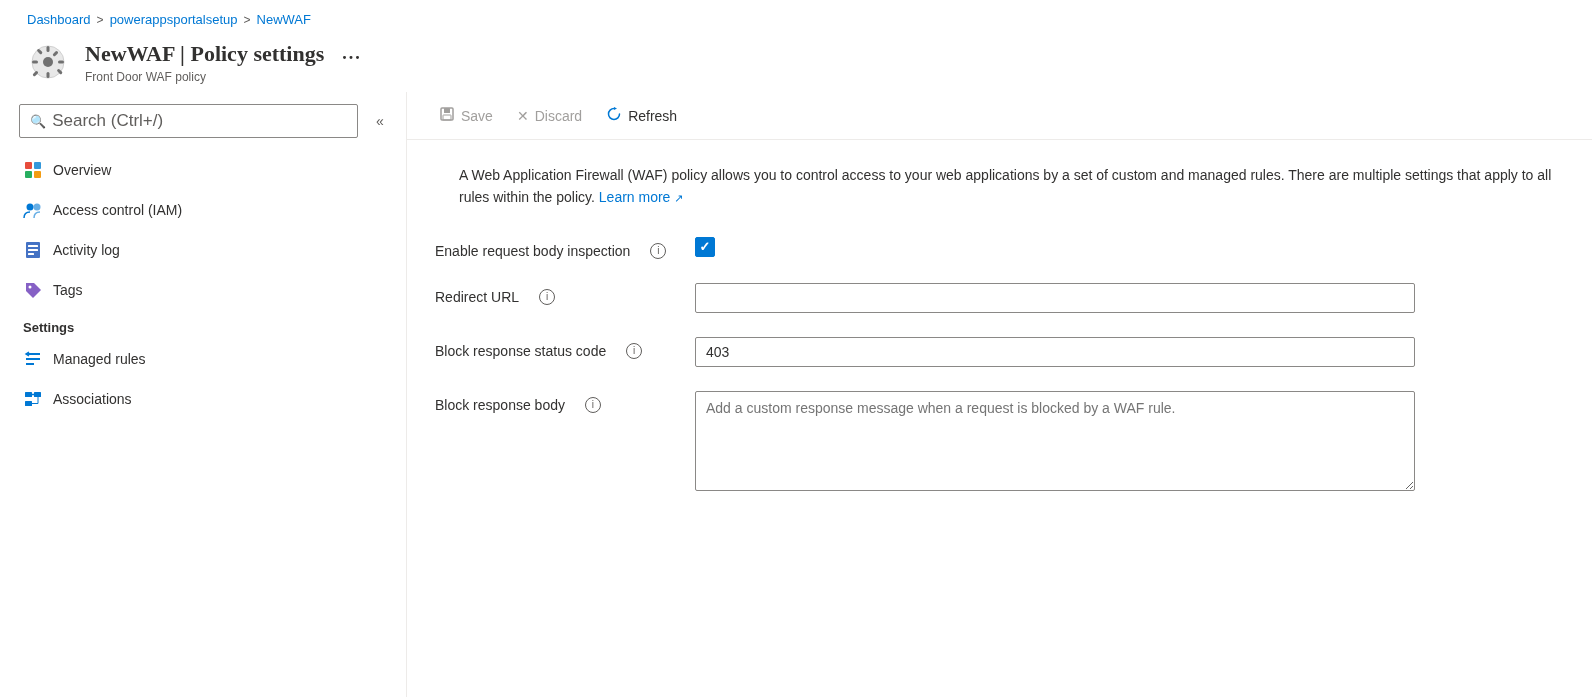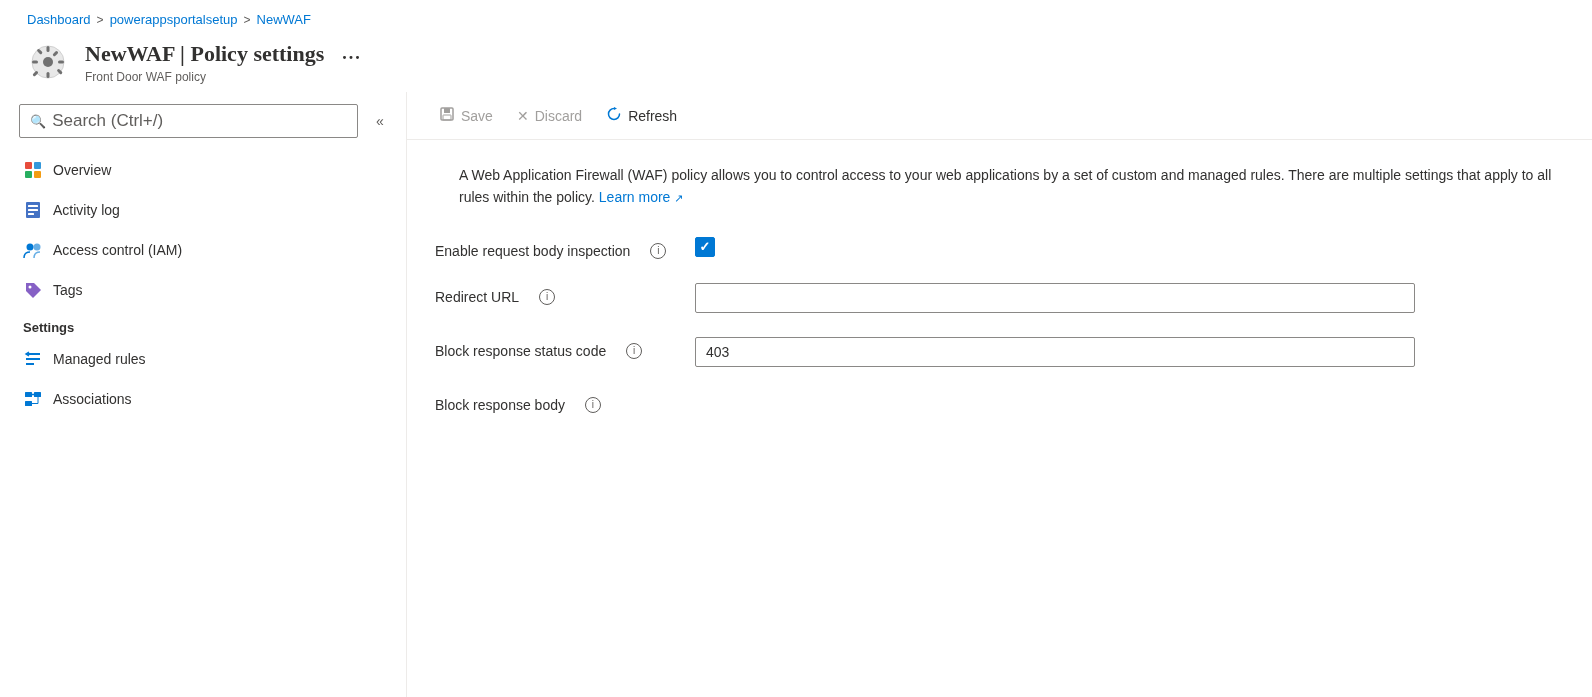--- a/index.html
+++ b/index.html
@@ -128,41 +128,41 @@
               <rect x="2" y="2" width="7" height="7" rx="1" fill="#e74c3c"></rect>
               <rect x="11" y="2" width="7" height="7" rx="1" fill="#3498db"></rect>
               <rect x="2" y="11" width="7" height="7" rx="1" fill="#27ae60"></rect>
               <rect x="11" y="11" width="7" height="7" rx="1" fill="#f39c12"></rect>
             </svg>
         </div>
         <span>Overview</span>
       </div>
 
       <div class="nav-item">
+        <div class="nav-icon icon-iam">
+          <svg width="20" height="20" viewBox="0 0 20 20">
+              <circle cx="7" cy="7" r="3.5" fill="#0078d4"></circle>
+              <path d="M1 18c0-4 2.5-6 6-6" stroke="#0078d4" stroke-width="1.5" fill="none"></path>
+              <circle cx="14" cy="7" r="3.5" fill="#0078d4" opacity="0.6"></circle>
+              <path d="M11 18c0-4 2.5-6 6-6" stroke="#0078d4" stroke-width="1.5" fill="none" opacity="0.6"></path>
+            </svg>
+        </div>
+        <span>Access control (IAM)</span>
+      </div>
+
+      <div class="nav-item">
         <div class="nav-icon icon-activity">
           <svg width="20" height="20" viewBox="0 0 20 20">
               <rect x="3" y="2" width="14" height="16" rx="1" fill="#4472c4"></rect>
               <rect x="5" y="5" width="10" height="2" rx="0.5" fill="white"></rect>
               <rect x="5" y="9" width="10" height="2" rx="0.5" fill="white"></rect>
               <rect x="5" y="13" width="6" height="2" rx="0.5" fill="white"></rect>
             </svg>
         </div>
         <span>Activity log</span>
-      </div>
-
-      <div class="nav-item">
-        <div class="nav-icon icon-iam">
-          <svg width="20" height="20" viewBox="0 0 20 20">
-              <circle cx="7" cy="7" r="3.5" fill="#0078d4"></circle>
-              <path d="M1 18c0-4 2.5-6 6-6" stroke="#0078d4" stroke-width="1.5" fill="none"></path>
-              <circle cx="14" cy="7" r="3.5" fill="#0078d4" opacity="0.6"></circle>
-              <path d="M11 18c0-4 2.5-6 6-6" stroke="#0078d4" stroke-width="1.5" fill="none" opacity="0.6"></path>
-            </svg>
-        </div>
-        <span>Access control (IAM)</span>
       </div>
 
       <div class="nav-item">
         <div class="nav-icon icon-tags">
           <svg width="20" height="20" viewBox="0 0 20 20">
               <path d="M3 3 L3 11 L10 18 L18 10 L11 3 Z" fill="#8661c5"></path>
               <circle cx="7" cy="7" r="1.5" fill="white"></circle>
             </svg>
         </div>
         <span>Tags</span>
@@ -269,19 +269,22 @@
           <div class="form-control">
             <input type="text" class="text-input" value="403" placeholder="" style="">
           </div>
         </div>
 
         <div class="form-row">
           <div class="form-label">
             <span>Block response body</span>
             <span class="info-icon">i</span>
           </div>
+          <div class="form-control">
+            <textarea class="textarea-input" placeholder="Add a custom response message when a request is blocked by a WAF rule." style=""></textarea>
+          </div>
         </div>
 
       </div>
     </div>
 
   </div>
 </div>
 
 </body></html>

